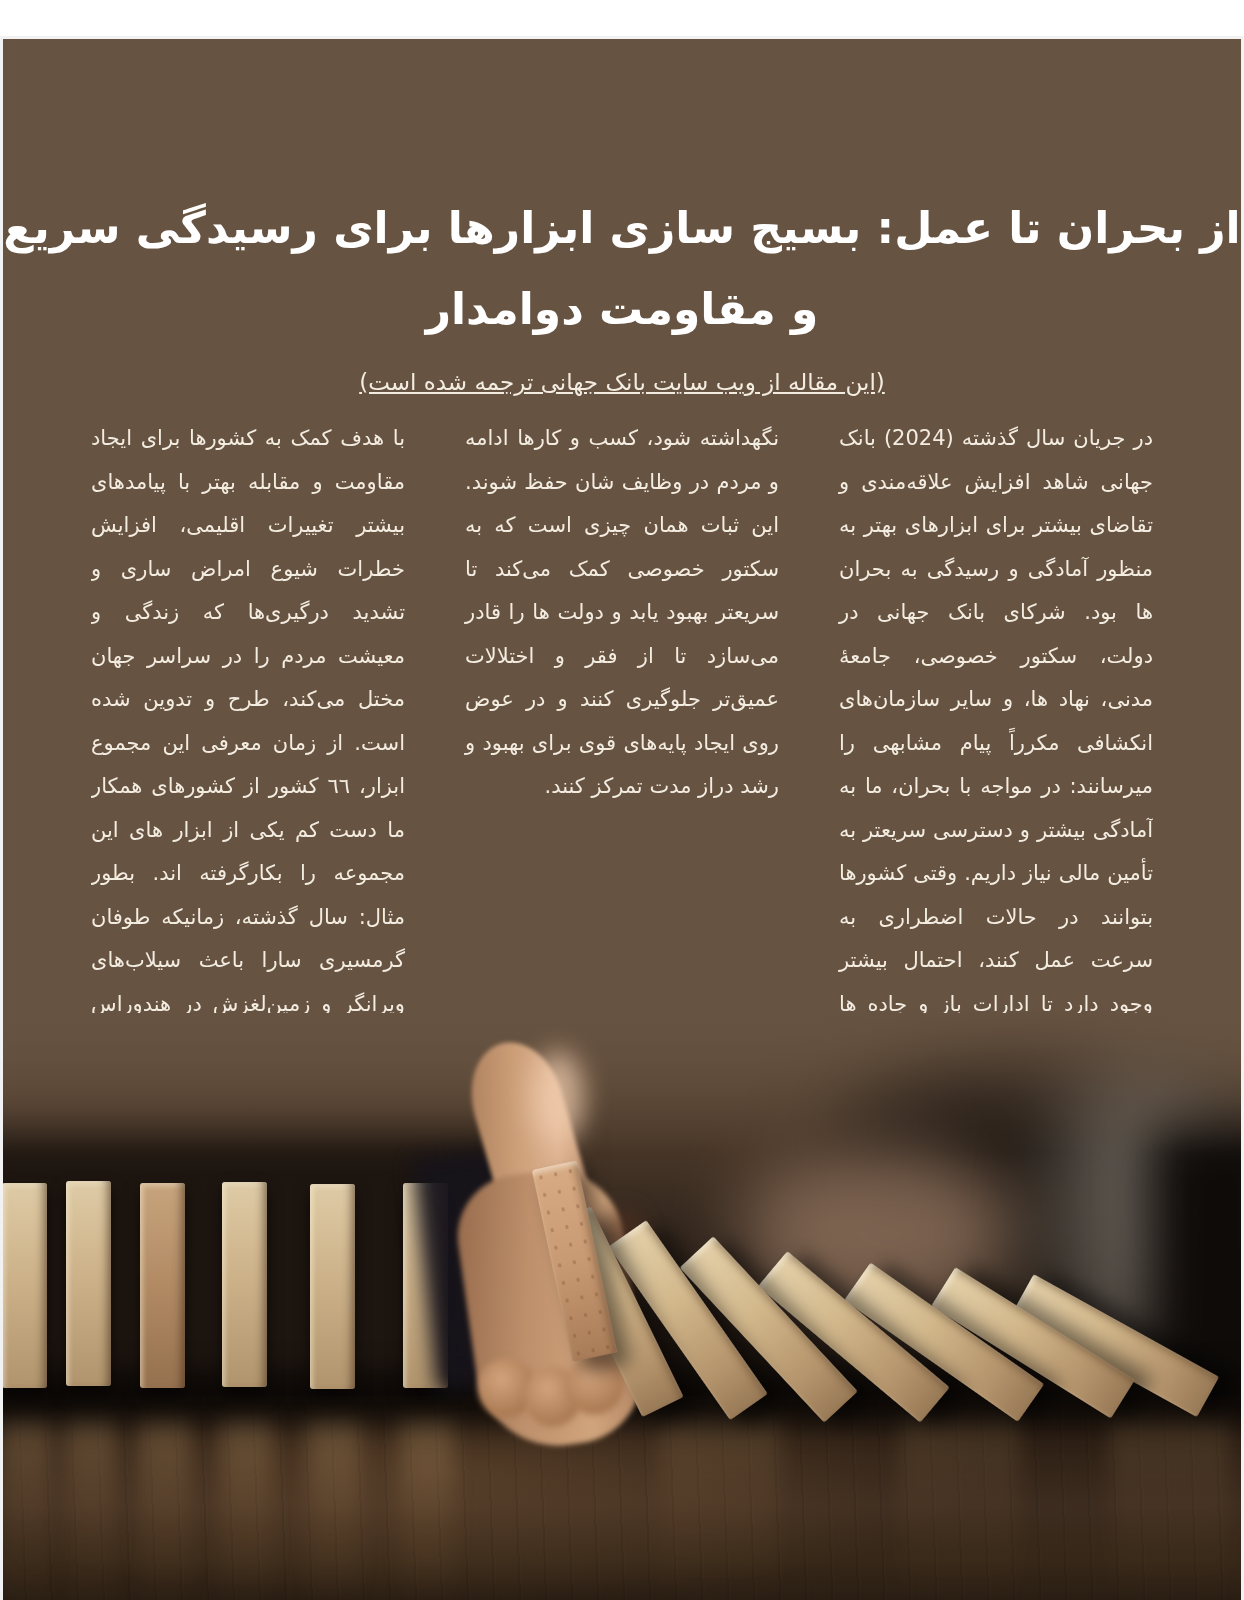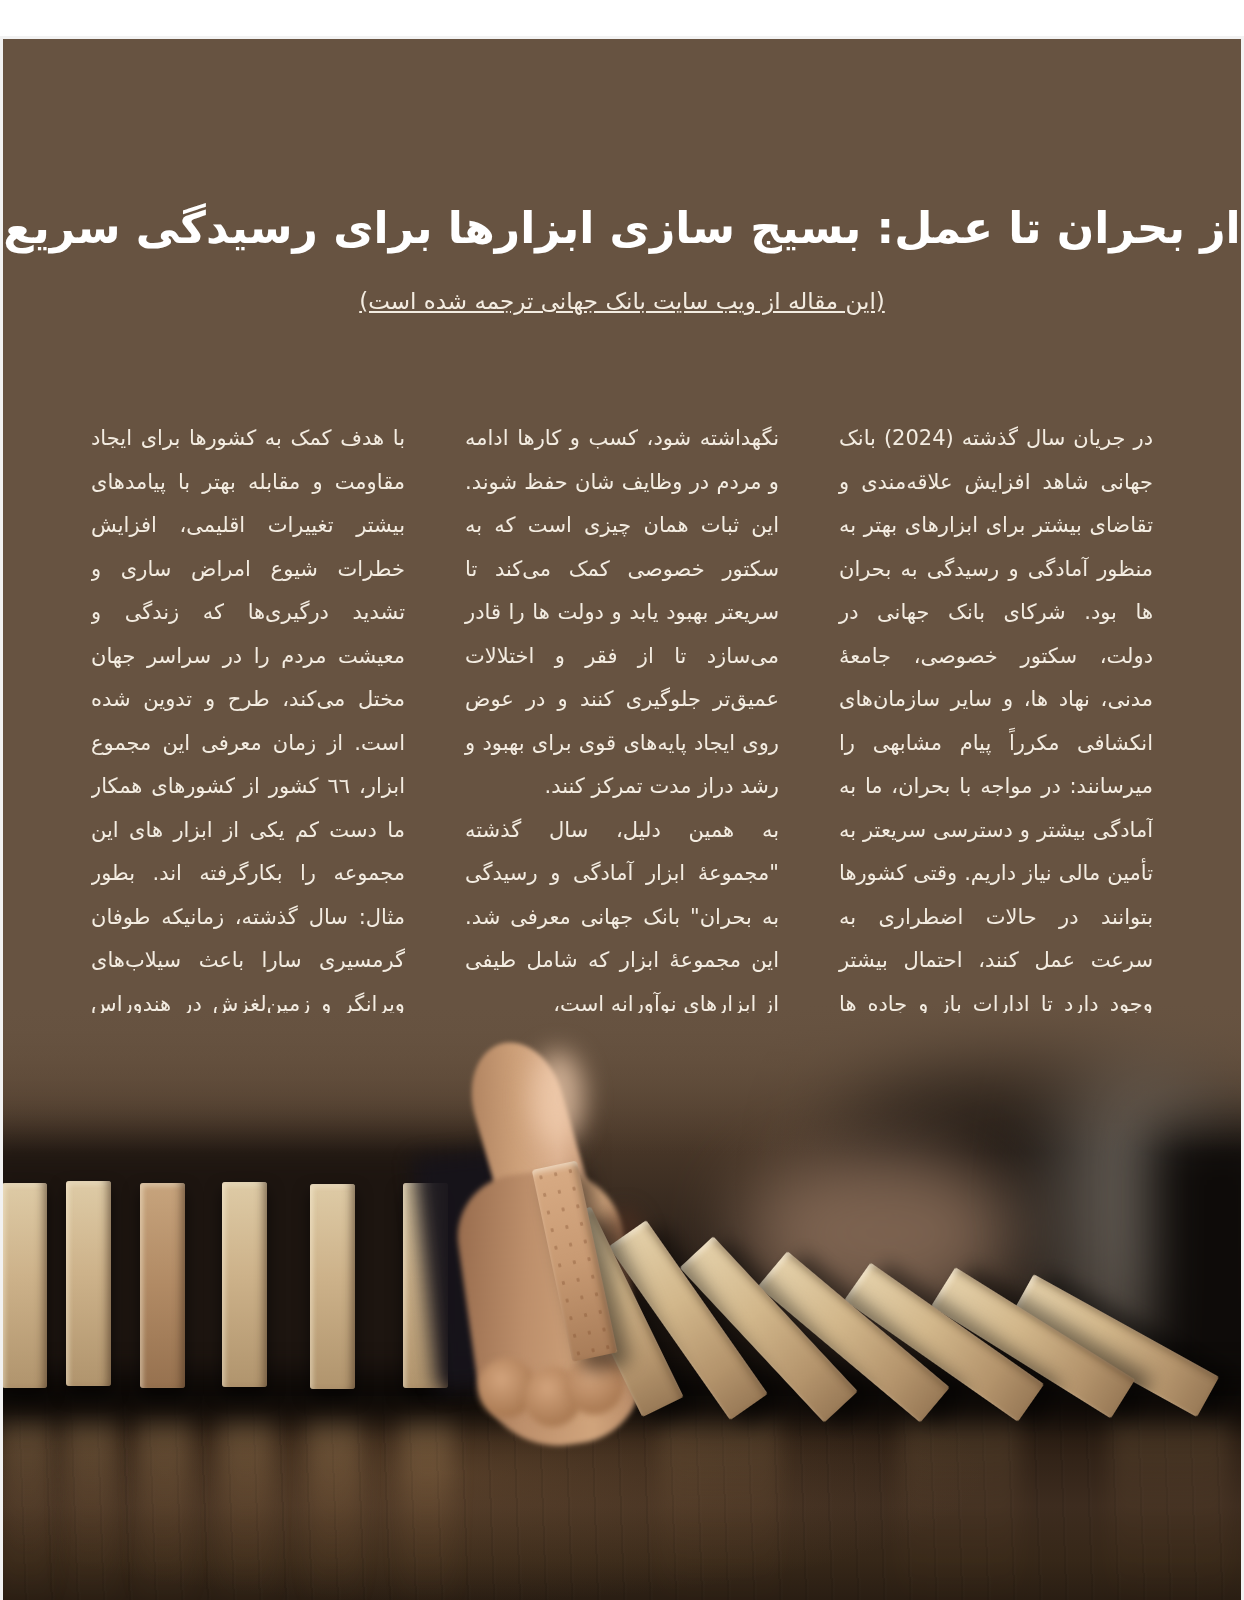--- a/index.html
+++ b/index.html
@@ -142,30 +142,30 @@
     <div class="lean" style="left:1008px;top:188px;transform:rotate(-55deg);z-index:11"></div>
     <div class="lean" style="left:1100px;top:184px;transform:rotate(-58deg);z-index:10"></div>
     <div class="lean" style="left:1185px;top:182px;transform:rotate(-61deg);z-index:9"></div>
 
     <div class="ph-blend"></div>
   </div>
 
   <div class="header">
     <h1 class="title">
       <span>از بحران تا عمل: بسیج سازی ابزارها برای رسیدگی سریع</span>
+      <span>و مقاومت دوامدار</span>
     </h1>
     <p class="subtitle">(این مقاله از ویب سایت بانک جهانی ترجمه شده است)</p>
   </div>
 
   <div class="columns">
     <div class="col">
       <p>در جریان سال گذشته (2024) بانک جهانی شاهد افزایش علاقه‌مندی و تقاضای بیشتر برای ابزارهای بهتر به منظور آمادگی و رسیدگی به بحران ها بود. شرکای بانک جهانی در دولت، سکتور خصوصی، جامعهٔ مدنی، نهاد ها، و سایر سازمان‌های انکشافی مکرراً پیام مشابهی را میرسانند: در مواجه با بحران، ما به آمادگی بیشتر و دسترسی سریعتر به تأمین مالی نیاز داریم. وقتی کشورها بتوانند در حالات اضطراری به سرعت عمل کنند، احتمال بیشتر وجود دارد تا ادارات باز و جاده ها فعال</p>
     </div>
     <div class="col">
       <p>نگهداشته شود، کسب و کارها ادامه و مردم در وظایف شان حفظ شوند. این ثبات همان چیزی است که به سکتور خصوصی کمک می‌کند تا سریعتر بهبود یابد و دولت ها را قادر می‌سازد تا از فقر و اختلالات عمیق‌تر جلوگیری کنند و در عوض روی ایجاد پایه‌های قوی برای بهبود و رشد دراز مدت تمرکز کنند.</p>
-      <p>به همین دلیل، سال گذشته "مجموعهٔ ابزار آمادگی و رسیدگی به بحران" بانک جهانی معرفی شد. این مجموعهٔ ابزار که شامل طیفی از ابزارهای نوآورانه است،</p>
     </div>
     <div class="col">
       <p>با هدف کمک به کشورها برای ایجاد مقاومت و مقابله بهتر با پیامدهای بیشتر تغییرات اقلیمی، افزایش خطرات شیوع امراض ساری و تشدید درگیری‌ها که زندگی و معیشت مردم را در سراسر جهان مختل می‌کند، طرح و تدوین شده است. از زمان معرفی این مجموع ابزار، ٦٦ کشور از کشورهای همکار ما دست کم یکی از ابزار های این مجموعه را بکارگرفته اند. بطور مثال: سال گذشته، زمانیکه طوفان گرمسیری سارا باعث سیلاب‌های ویرانگر و زمین‌لغزش در هندوراس شد، مقامات دولتی آماده</p>
     </div>
   </div>
 
 </div>
 
 </body></html>

